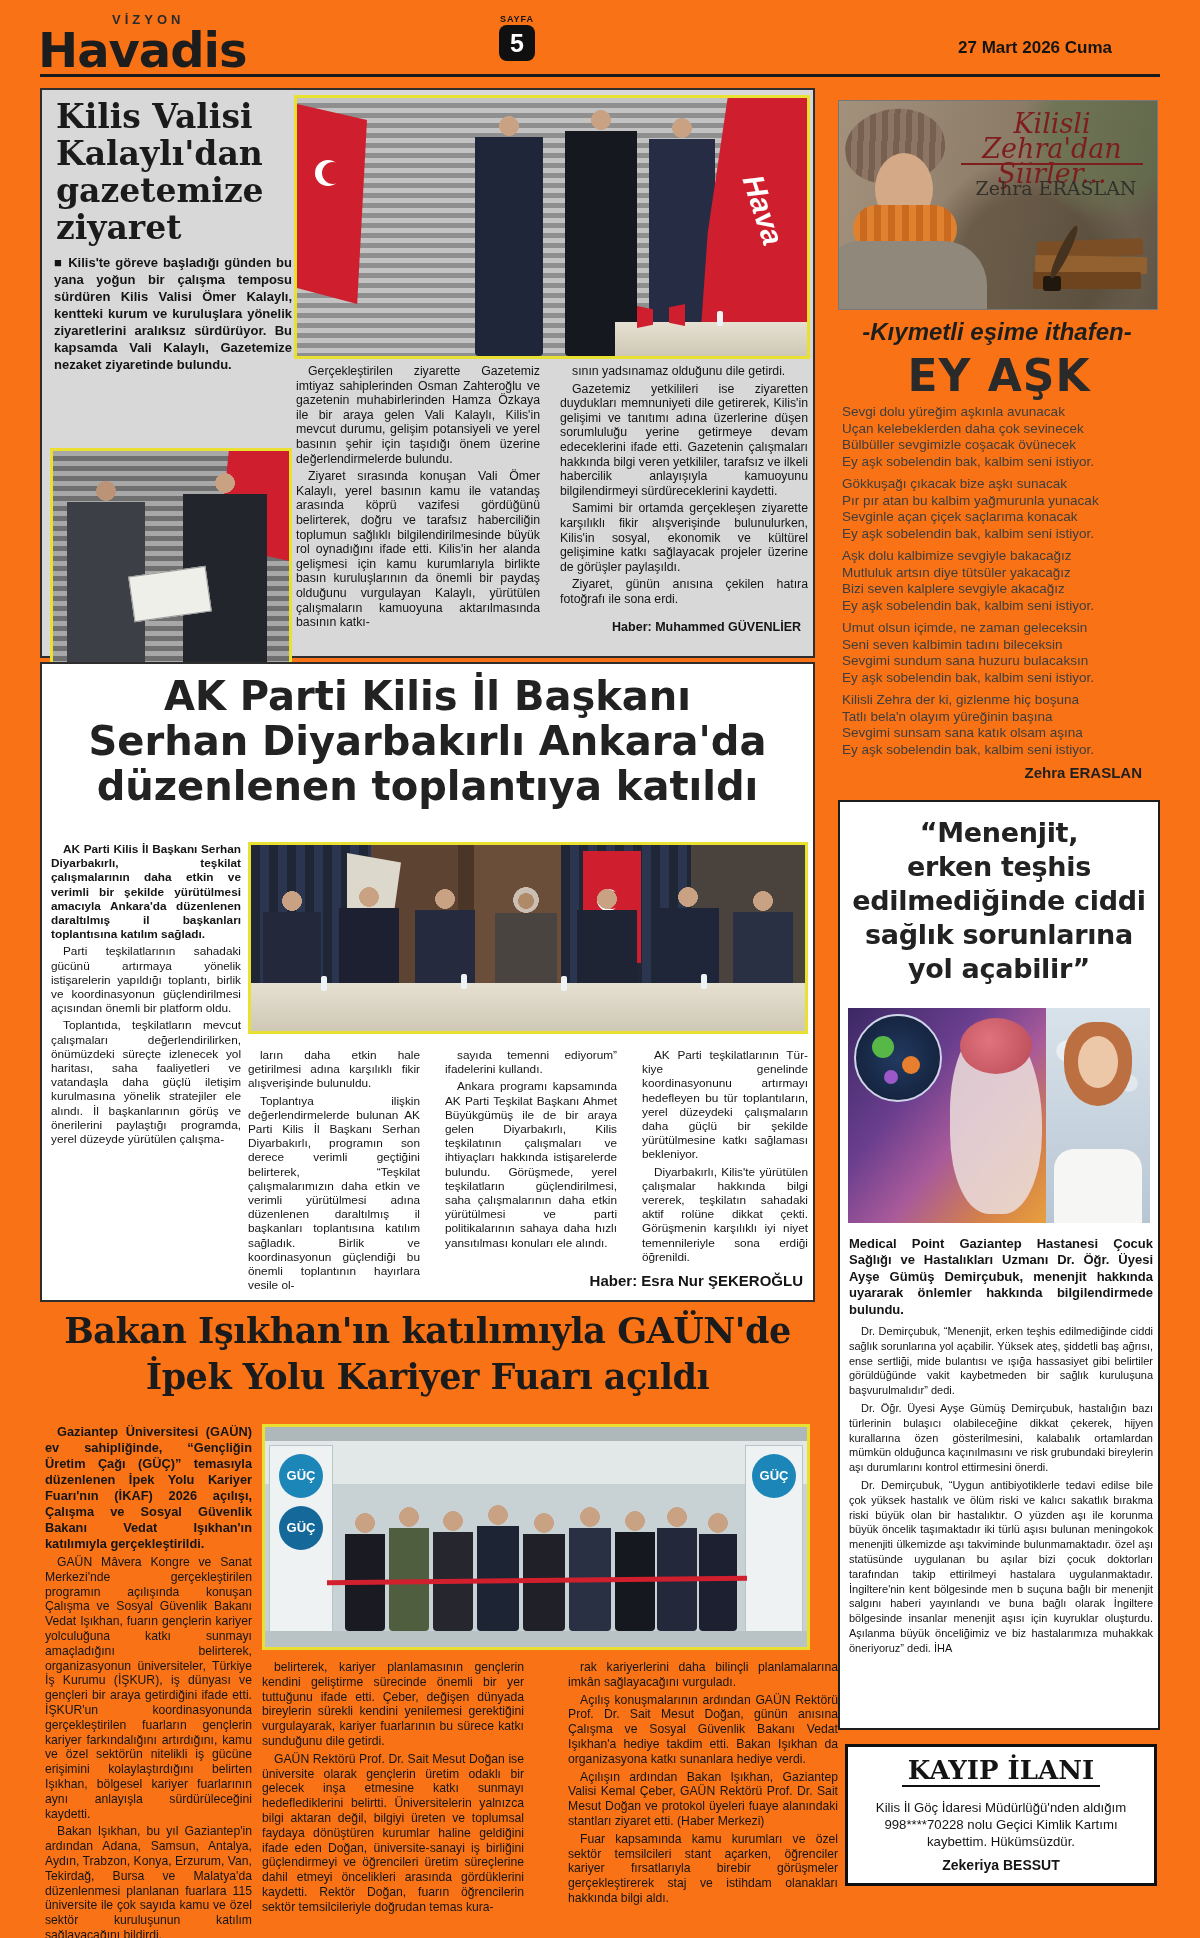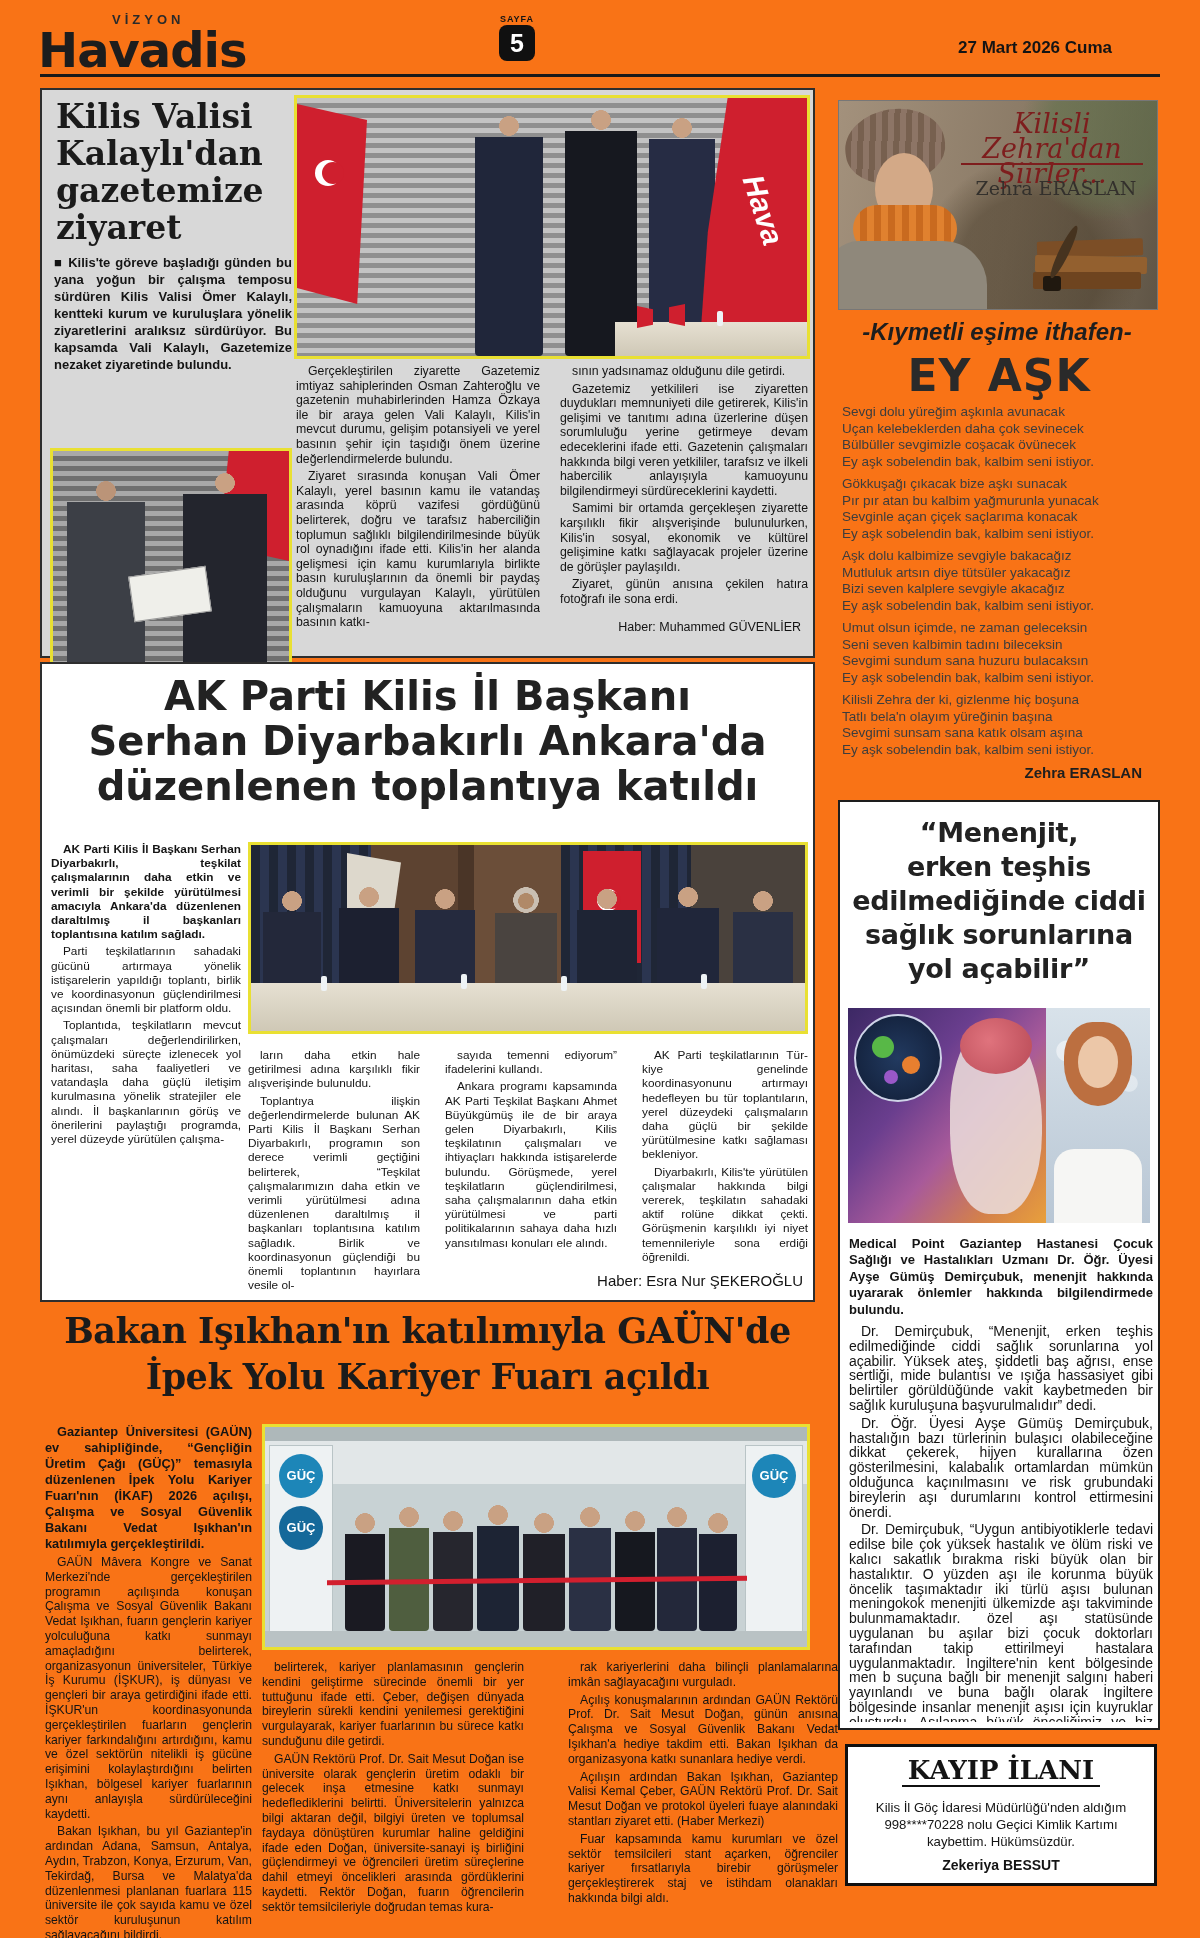--- a/index.html
+++ b/index.html
@@ -18,21 +18,21 @@
   .m-date{font-size:17px;font-weight:bold}
   .head-rule{background:#1a1a1a}
 
   
   .box{position:absolute;border:2px solid #2e2e2e;background:#fff}
   .slab{font-family:"DejaVu Serif",serif;font-weight:bold;color:#1b1b1b}
   .preline{white-space:pre-line}
   .photo{position:absolute;border:3px solid #e9e032;overflow:hidden}
   .bodycol{position:absolute;overflow:hidden;text-align:justify}
   .bodycol p{margin:0 0 3px;text-indent:12px}
-  .byline{position:absolute;font-weight:normal}
+  .byline{position:absolute;font-weight:bold}
 
   
   .a1{background:#d8d8d8}
   .a1-headline{font-size:33px;line-height:37px}
   .a1-intro{font-size:13px;font-weight:bold;line-height:17px;text-align:justify}
   .a1 .bodycol{font-size:12.3px;line-height:14.6px}
 
   
   .poem-photo{position:absolute;overflow:hidden;border:1px solid #777}
   .poem-ded{font-size:24px;font-weight:bold;font-style:italic;text-align:center;color:#1e1e1e}
@@ -42,21 +42,21 @@
   .poem-sign{position:absolute;text-align:right;font-weight:bold;font-size:15px;color:#1e1e1e}
 
   
   .ak-headline{font-family:"DejaVu Sans",sans-serif;font-size:40px;line-height:45px;font-weight:bold;text-align:center;color:#222}
   .ak .bodycol{font-size:11.8px;line-height:14.2px}
   .ak-intro{font-weight:bold}
 
   
   .m-headline{font-family:"DejaVu Sans",sans-serif;font-size:27px;line-height:34px;font-weight:bold;text-align:center;letter-spacing:-.3px;color:#222}
   .m-caption{position:absolute;font-weight:bold;font-size:13px;line-height:16.4px;text-align:justify}
-  .m-body{font-size:14px;line-height:14.8px}
+  .m-body{font-size:11px;line-height:14.8px}
 
   
   .g-headline{font-size:35px;line-height:46px;letter-spacing:-.5px;text-align:center}
   .g-intro{font-size:12.8px;font-weight:bold;line-height:16px;text-align:justify;margin-bottom:4px}
   .g-col{font-size:12.2px;line-height:14.8px}
 
   
   .k-box{border:3px solid #101010}
   .k-title{font-family:"DejaVu Serif",serif;font-size:26px;font-weight:bold;text-align:center}
   .k-title span{border-bottom:2px solid #101010;padding:0 6px}

